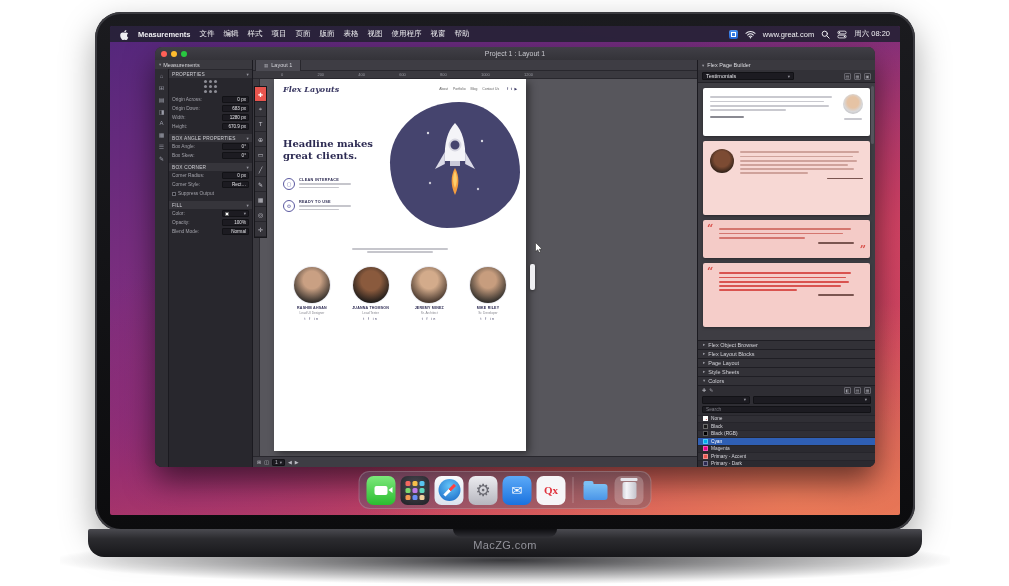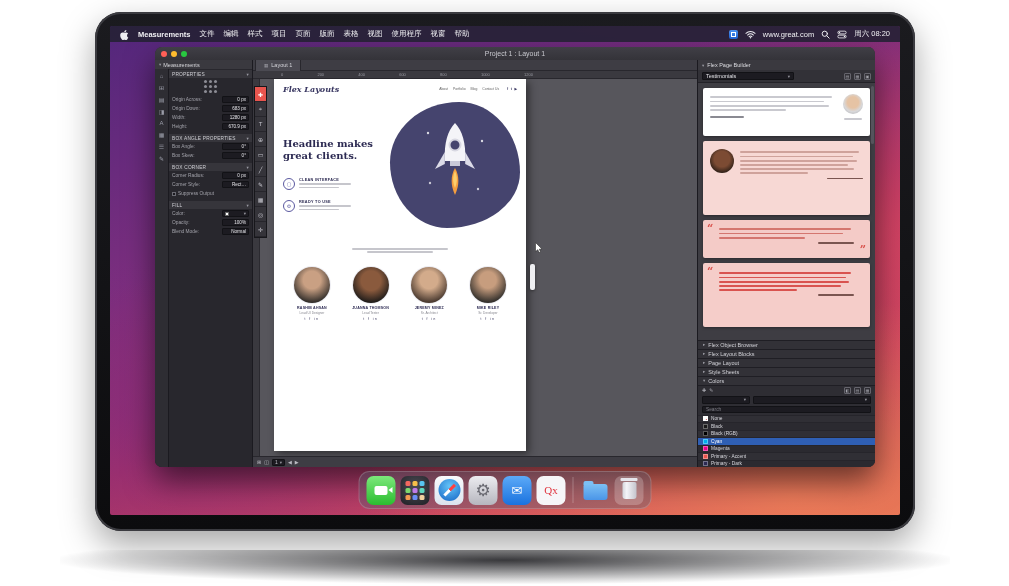--- a/index.html
+++ b/index.html
@@ -160,21 +160,21 @@
   .lp i { width:5px; height:5px; border-radius:1.5px; display:block; }
   .lp i:nth-child(1){background:#f2685f}.lp i:nth-child(2){background:#f7c04a}.lp i:nth-child(3){background:#58c5f0}
   .lp i:nth-child(4){background:#7ed86e}.lp i:nth-child(5){background:#c07ae8}.lp i:nth-child(6){background:#5fd8c0}
   .lp i:nth-child(7){background:#f59a52}.lp i:nth-child(8){background:#6a8df5}.lp i:nth-child(9){background:#f2d0a0}
   .d-safari { background:linear-gradient(180deg,#f9fafc,#dbe4ee); }
   .saf { width:22px; height:22px; border-radius:50%; background:radial-gradient(circle at 50% 32%, #64c4f8, #1565c5); position:relative; }
   .saf::after { content:""; position:absolute; left:50%; top:50%; width:2.5px; height:15px;
     background:linear-gradient(180deg,#ff4040 0 50%, #fff 50% 100%); transform:translate(-50%,-50%) rotate(45deg); }
   .d-settings { background:linear-gradient(180deg,#ececf0,#b6b6be); font-size:17px; color:#696971; }
   .d-mail { background:linear-gradient(180deg,#5caaf8,#1a72de); color:#fff; font-size:13px; }
-  .d-qx { background:#f6f6f8; font-weight:normal; font-size:11px; color:#e0343e; font-family:"Liberation Serif", serif; }
+  .d-qx { background:#f6f6f8; font-weight:bold; font-size:11px; color:#e0343e; font-family:"Liberation Serif", serif; }
   .dock-sep { width:1px; height:26px; background:rgba(255,255,255,.25); margin:0 2px; }
   .folder { width:24px; height:16px; background:linear-gradient(180deg,#7cc0f5,#4a95e8); border-radius:2px 3px 3px 3px; position:relative; margin-top:4px; }
   .folder::before { content:""; position:absolute; left:0; top:-3px; width:10px; height:4px; background:#7cc0f5; border-radius:2px 2px 0 0; }
   .trash { width:14px; height:17px; background:linear-gradient(90deg,#d4d4da,#f4f4f8 30%,#c4c4cc); border-radius:2px 2px 3px 3px; position:relative; }
   .trash::before { content:""; position:absolute; left:-1.5px; top:-3.5px; width:17px; height:2.5px; background:#e6e6ec; border-radius:1px; }
 </style>
 </head>
 <body>
 
 <div class="stage">
@@ -661,13 +661,17 @@
         <div class="dicon">
             <span class="folder"></span>
           </div>
         <div class="dicon" style="background:rgba(255,255,255,.22)">
             <span class="trash"></span>
           </div>
       </div>
     </div>
   </div>
 
+  <div class="base">
+    <div class="base-notch"></div>
+    <div class="base-brand">MacZG.com</div>
+  </div>
 </div>
 
 </body></html>

